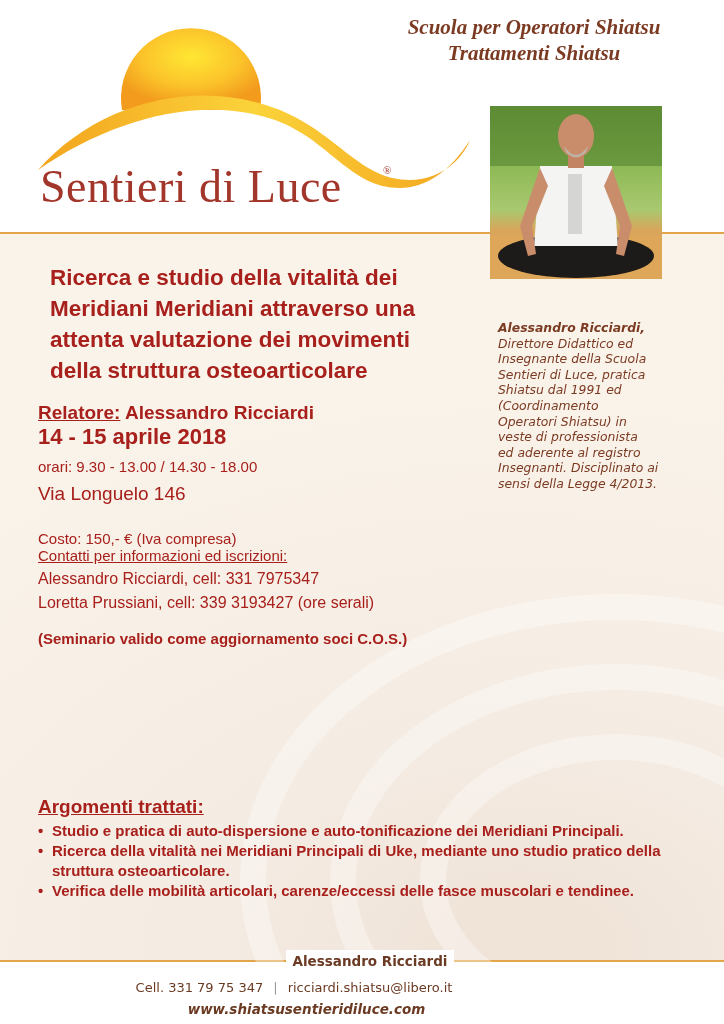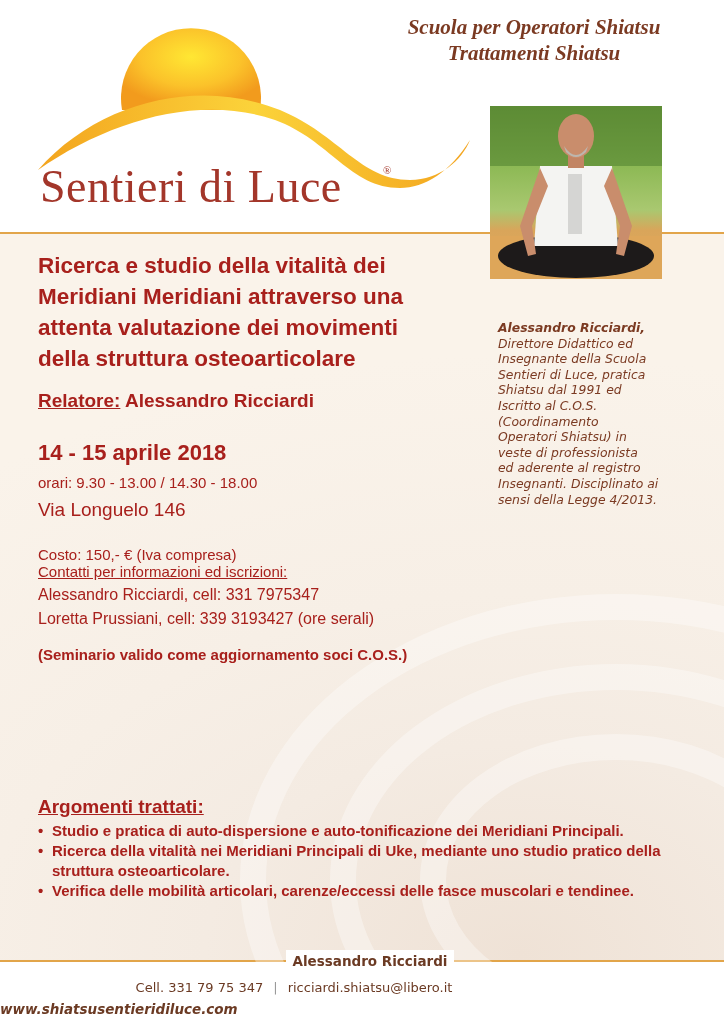--- a/index.html
+++ b/index.html
@@ -44,25 +44,25 @@
     background:linear-gradient(180deg,#6e9a3e 0%, #8db955 35%, #a9c870 60%, #d9a55a 72%, #e2ab5c 100%);
   }
   .bio {
     position:absolute; left:498px; top:320px; width:220px;
     font-family:"DejaVu Sans", sans-serif; font-style:italic; font-size:12.4px;
     line-height:15.6px; color:#7b3a22;
   }
   .bio b { font-weight:bold; }
   .main { position:absolute; left:38px; top:250px; width:460px; color:#a8201c; }
   .title {
-    font-weight:bold; font-size:22.5px; line-height:31px; margin:0;
+    font-weight:bold; font-size:22.5px; line-height:31px; margin:12px;
   }
   .relatore { font-weight:bold; font-size:19px; margin-top:16px; }
   .relatore u { text-decoration:underline; }
-  .dates { font-weight:bold; font-size:22px; margin-top:28px; }
+  .dates { font-weight:bold; font-size:22px; }
   .orari { font-size:15px; margin-top:8px; }
   .venue { font-size:19px; margin-top:8px; }
   .street { font-size:19px; margin-top:8px; }
   .city { font-weight:bold; font-size:19px; margin-top:7px; }
   .cost { font-size:15px; margin-top:25px; }
   .contacts-h { font-size:15px; text-decoration:underline; }
   .contact { font-size:16px; margin-top:6px; }
   .seminar { font-weight:bold; font-size:15px; margin-top:18px; }
   .topics { position:absolute; left:38px; top:796px; width:680px; color:#a8201c; }
   .topics-h { font-weight:bold; font-size:19px; text-decoration:underline; }
@@ -77,21 +77,21 @@
     background:#ffffff; text-align:center;
     font-family:"DejaVu Sans", sans-serif; font-size:13.5px; font-weight:bold; color:#6b3a23;
     line-height:22px; z-index:3;
   }
   .footer-contact {
     position:absolute; left:0; top:980px; width:588px; text-align:center;
     font-family:"DejaVu Sans", sans-serif; font-size:13px; color:#6b3a23;
   }
   .footer-contact .sep { color:#999; margin:0 10px; }
   .footer-web {
-    position:absolute; left:0; top:1001px; width:613px; text-align:left;
+    position:absolute; left:0; top:1001px; width:613px; text-align:center;
     font-family:"DejaVu Sans", sans-serif; font-style:italic; font-weight:bold;
     font-size:13.5px; color:#6b3a23;
   }
 </style>
 </head>
 <body>
 
 <div class="band">
   <div class="swirl" style="left:240px; top:360px; width:700px; height:520px;"></div>
   <div class="swirl" style="left:330px; top:430px; width:520px; height:380px;"></div>
@@ -138,21 +138,20 @@
     <path d="M74,40 Q86,58 98,40 L96,46 Q86,56 76,46 Z" fill="#bdb6ae"></path>
   </svg>
 </div>
 
 <div class="bio">
   <div><b>Alessandro Ricciardi,</b></div>
   <div>Direttore Didattico ed</div>
   <div>Insegnante della Scuola</div>
   <div>Sentieri di Luce, pratica</div>
   <div>Shiatsu dal 1991 ed</div>
-  <div>Iscritto al C.O.S.</div>
   <div>(Coordinamento</div>
   <div>Operatori Shiatsu) in</div>
   <div>veste di professionista</div>
   <div>ed aderente al registro</div>
   <div>Insegnanti. Disciplinato ai</div>
   <div>sensi della Legge 4/2013.</div>
 </div>
 
 <div class="main">
   <h1 class="title">

